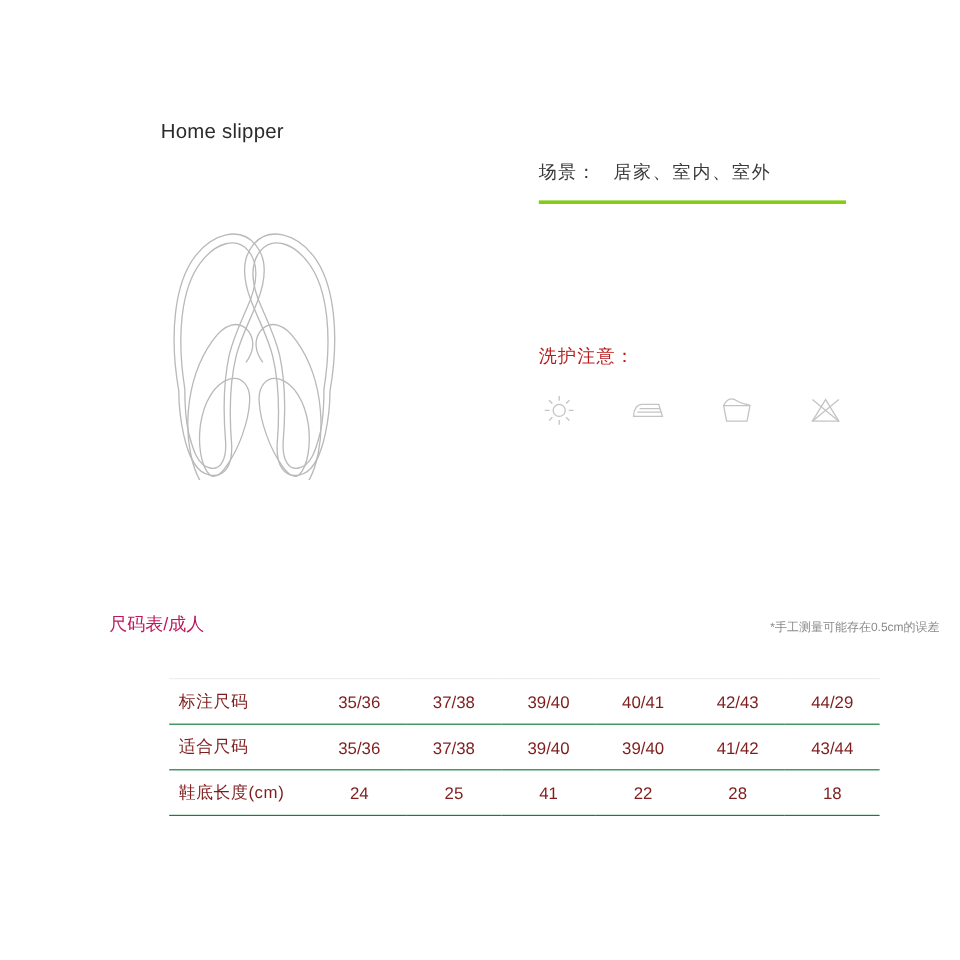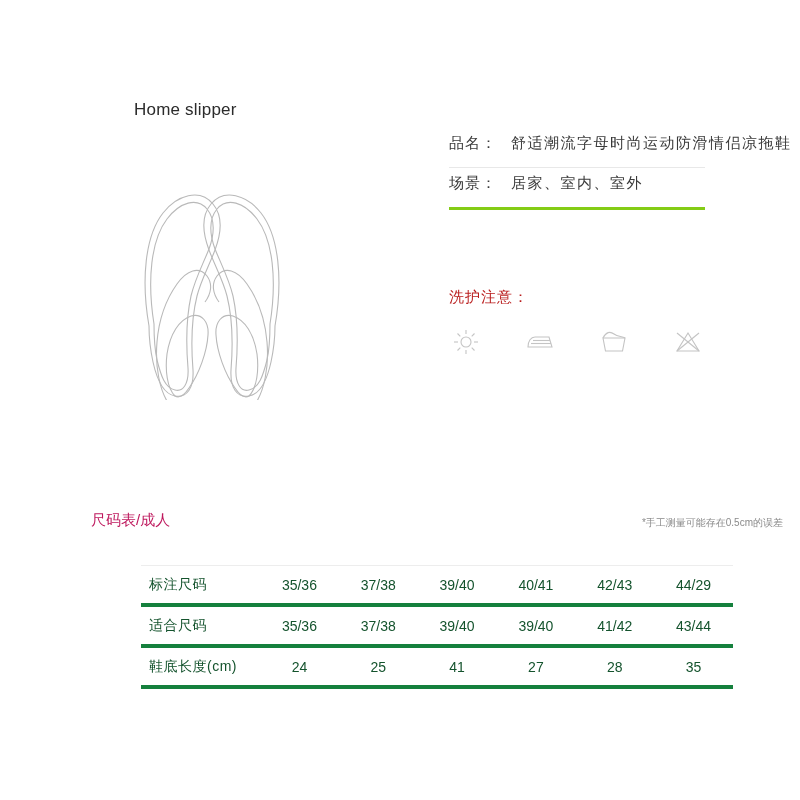--- a/index.html
+++ b/index.html
@@ -116,23 +116,23 @@
     position: absolute;
     left: 104px;
     top: 565px;
     width: 592px;
     border-collapse: collapse;
     table-layout: fixed;
   }
   .size-table td {
     height: 35px;
     font-size: 14px;
-    color: #14532d;
+    color: #7f1d1d;
     text-align: center;
-    border-bottom: 4px solid #15803d;
+    border-bottom: 1px solid #15803d;
     vertical-align: middle;
   }
   .size-table tr:first-child td {
     border-top: 1px solid #ededed;
   }
   .size-table td.rowhead {
     text-align: left;
     padding-left: 8px;
     width: 110px;
     letter-spacing: 0.5px;
@@ -171,24 +171,20 @@
                  C172 258 176 246 180 230 C183 216 183 203 183 194 Z"></path>
         <path d="M166 277 C178 262 182 235 180 212 C178 188 170 168 160 154 C150 140 138 136 130 146
                  C124 154 126 164 132 172"></path>
         <path d="M162 266 C170 258 172 240 170 224 C167 204 158 190 146 186 C135 183 128 192 129 205
                  C130 222 138 244 148 258 C152 264 157 269 162 266 Z"></path>
       </g>
     </svg>
   </div>
 
   <div class="spec-block">
-    <div class="spec-row">
-      <span class="spec-label">品名：</span>
-      <span class="spec-value">舒适潮流字母时尚运动防滑情侣凉拖鞋</span>
-    </div>
     <div class="spec-row last">
       <span class="spec-label">场景：</span>
       <span class="spec-value">居家、室内、室外</span>
     </div>
   </div>
 
   <div class="care-title">洗护注意：</div>
 
   <div class="care-icons">
 
@@ -252,20 +248,20 @@
         <td>39/40</td>
         <td>39/40</td>
         <td>41/42</td>
         <td>43/44</td>
       </tr>
       <tr>
         <td class="rowhead">鞋底长度(cm)</td>
         <td>24</td>
         <td>25</td>
         <td>41</td>
-        <td>27</td>
+        <td>22</td>
         <td>28</td>
-        <td>35</td>
+        <td>18</td>
       </tr>
     </tbody>
   </table>
 
 </div>
 
 </body></html>

